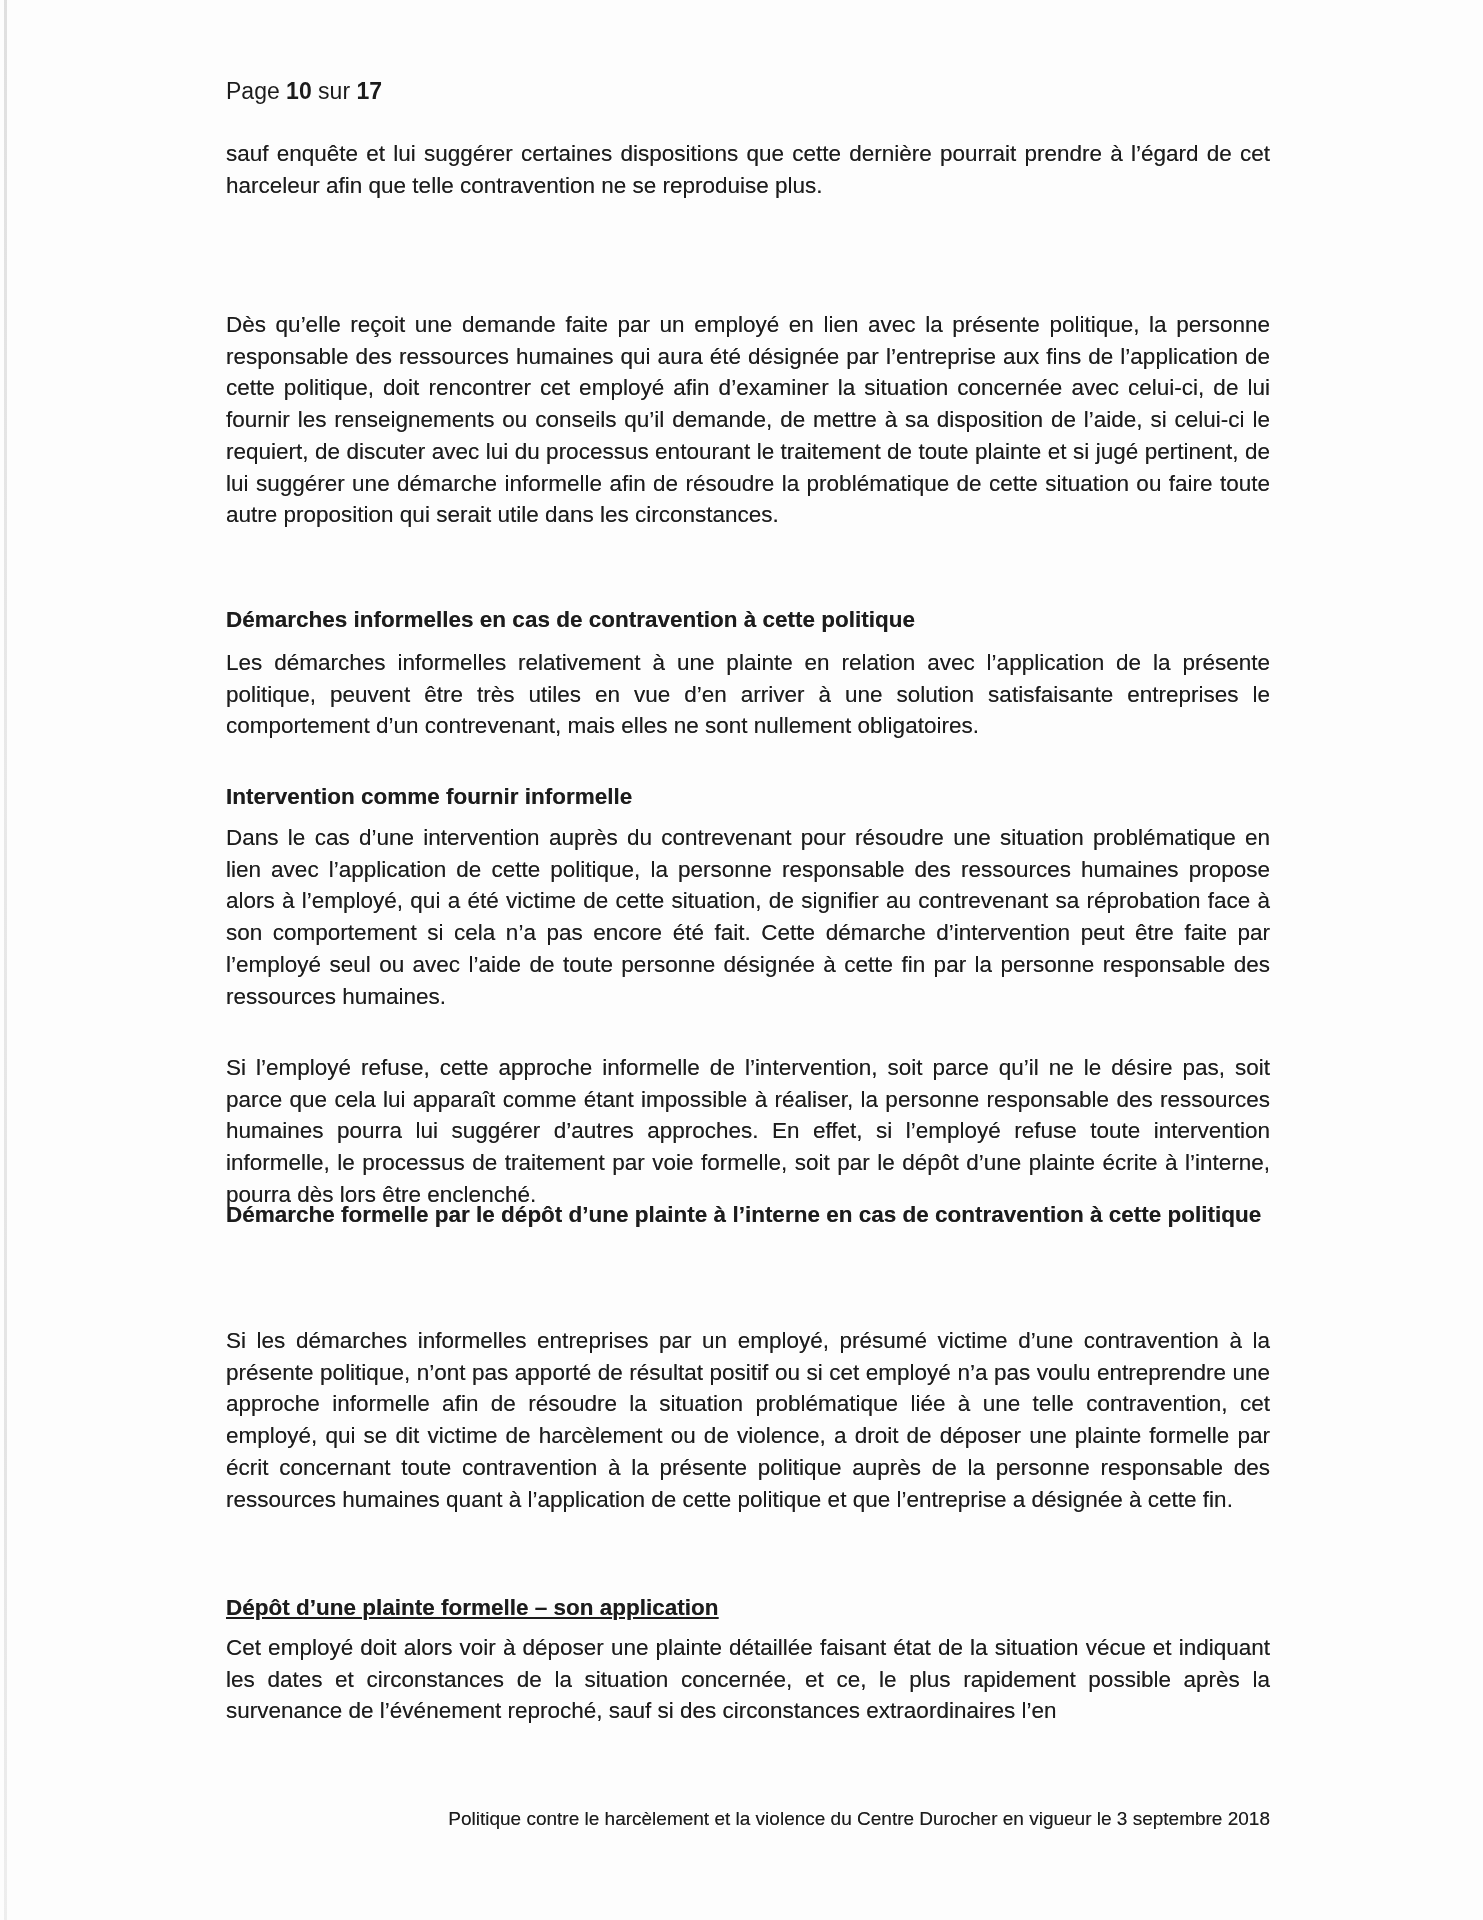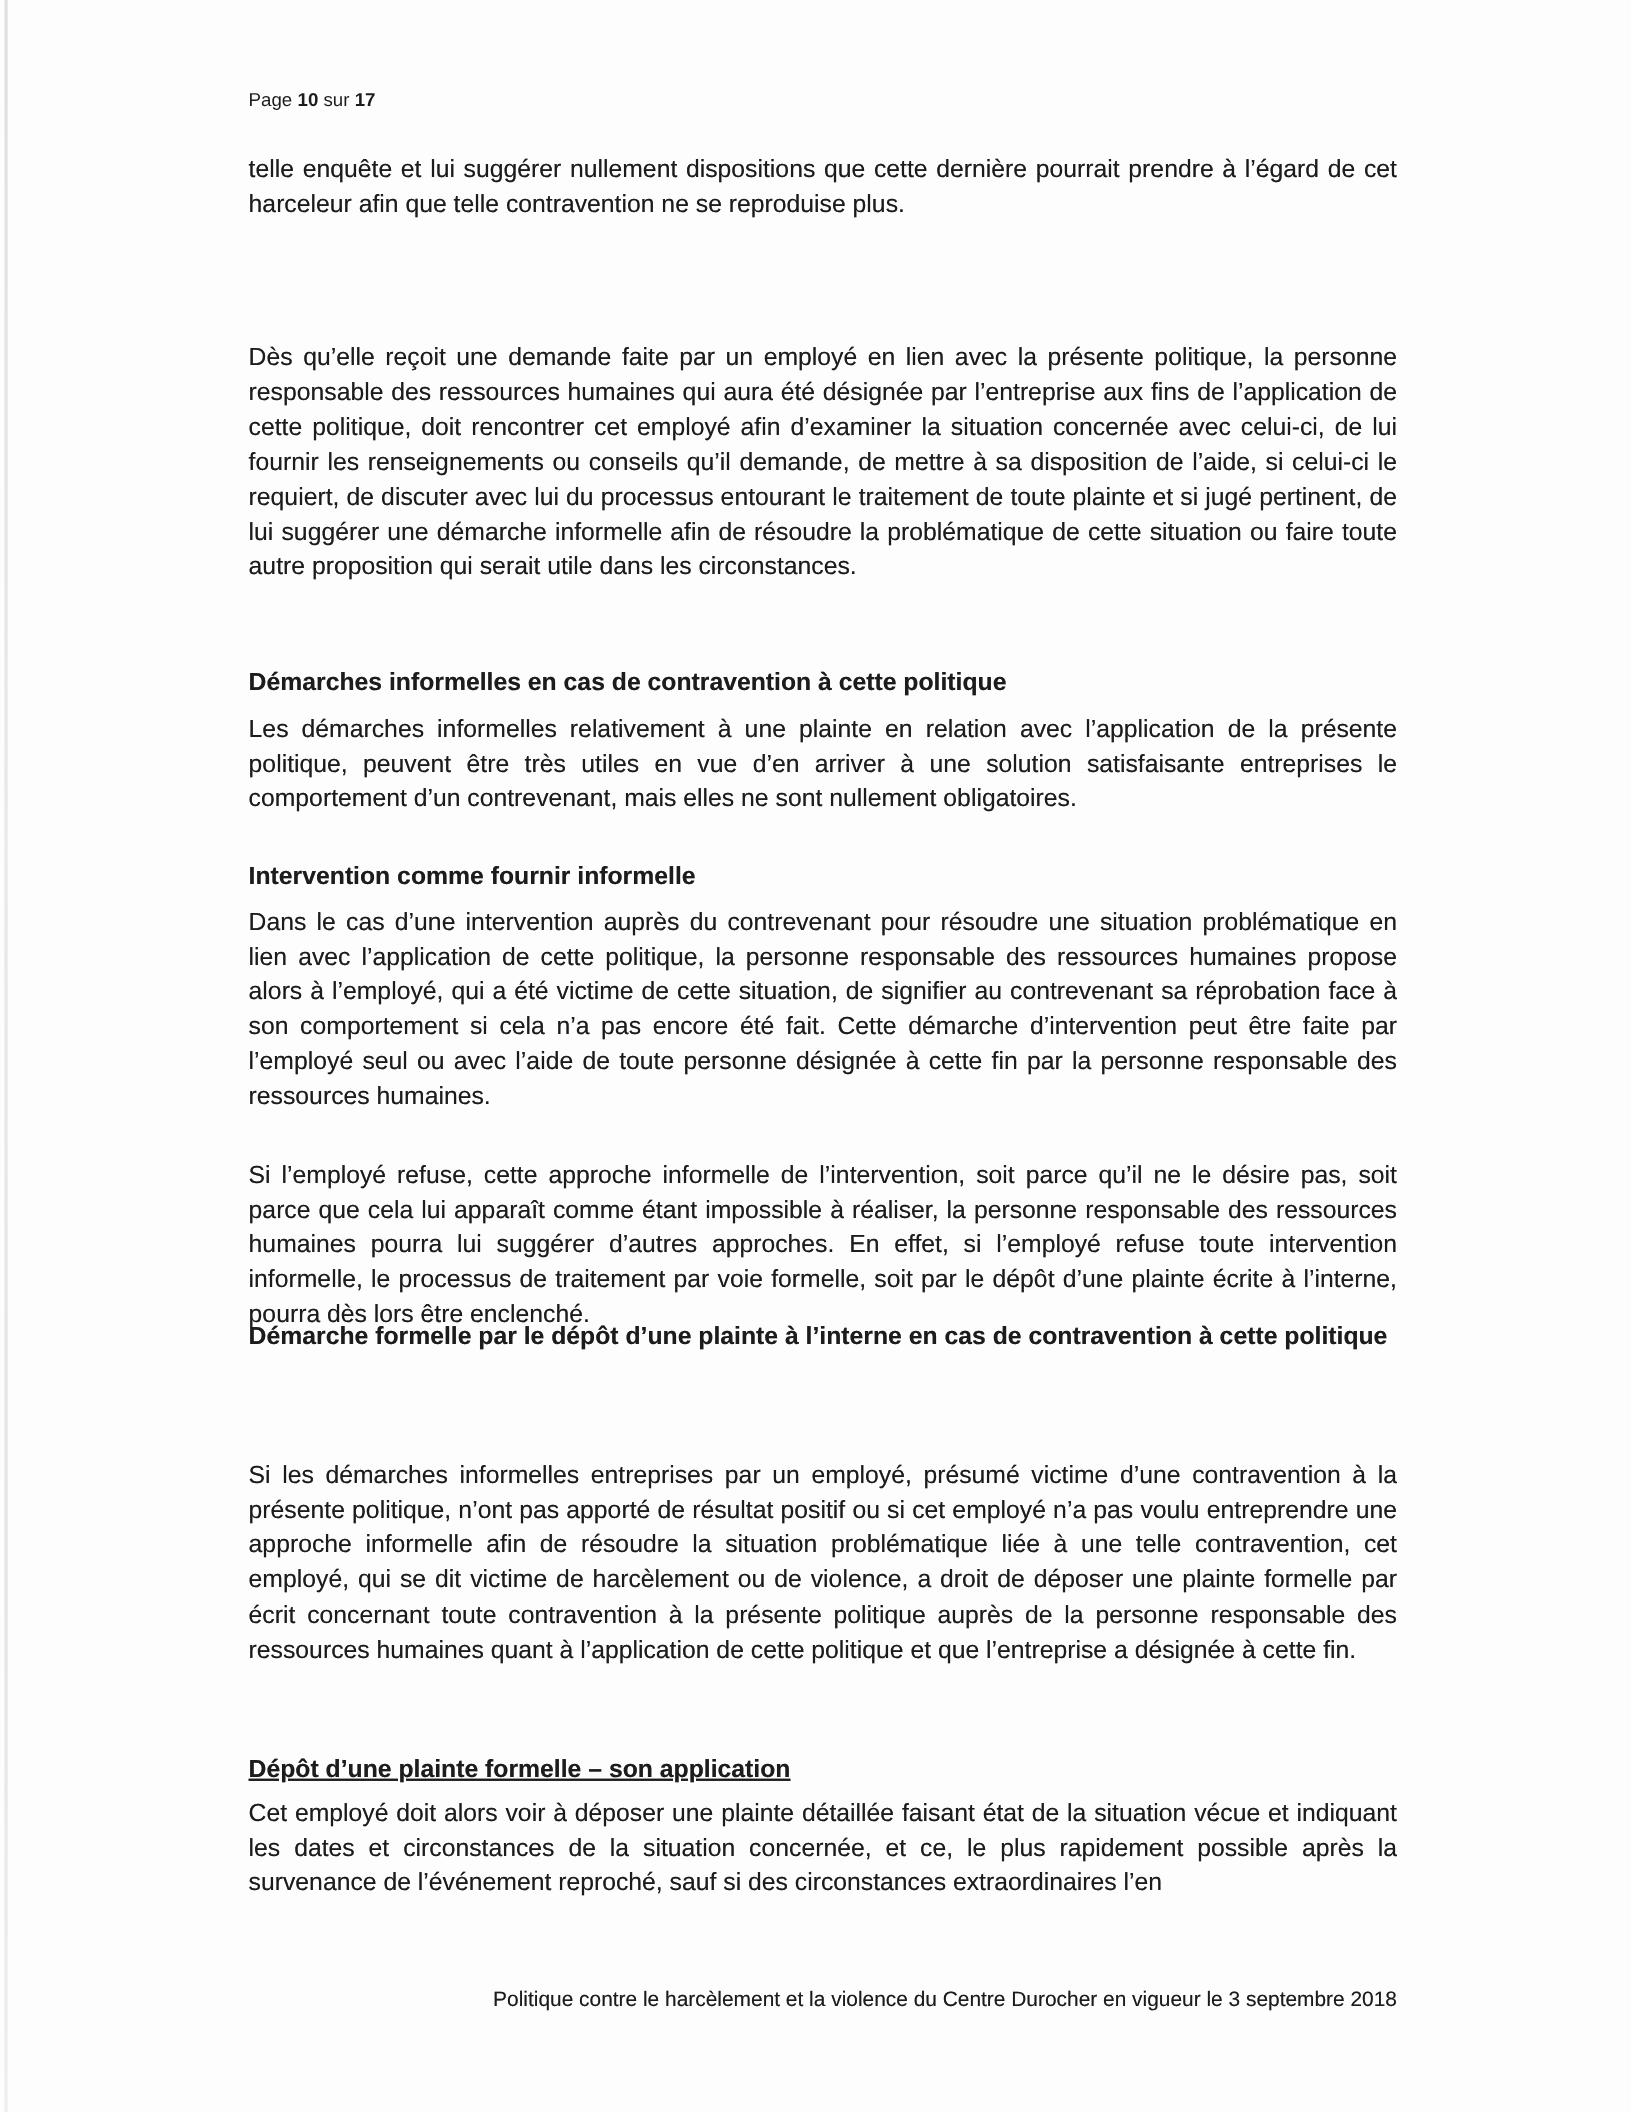--- a/index.html
+++ b/index.html
@@ -33,21 +33,21 @@
     top: 0;
     height: 100%;
   }
   .blk {
     position: absolute;
     left: 0;
     width: 100%;
   }
   .pageheader {
     top: 76px;
-    font-size: 17px;
+    font-size: 23px;
     line-height: 30px;
     text-align: left;
     white-space: nowrap;
   }
   .pageheader b { font-weight: 700; }
   p.body, h2.head {
     margin: 0;
     font-size: 22.5px;
     line-height: 31.7px;
     text-align: justify;
@@ -78,21 +78,21 @@
 </head>
 <body>
 
 <div class="scan-page">
   <div class="scan-edge"></div>
 
   <div class="content">
 
     <div class="blk pageheader"><span>Page</span> <b>10</b> <span>sur</span> <b>17</b></div>
 
-    <p class="blk body p-intro">telle enquête et lui suggérer nullement dispositions que cette dernière pourrait prendre à l’égard de cet harceleur afin que telle contravention ne se reproduise plus.</p>
+    <p class="blk body p-intro">sauf enquête et lui suggérer certaines dispositions que cette dernière pourrait prendre à l’égard de cet harceleur afin que telle contravention ne se reproduise plus.</p>
 
     <p class="blk body p-recep">Dès qu’elle reçoit une demande faite par un employé en lien avec la présente politique, la personne responsable des ressources humaines qui aura été désignée par l’entreprise aux fins de l’application de cette politique, doit rencontrer cet employé afin d’examiner la situation concernée avec celui-ci, de lui fournir les renseignements ou conseils qu’il demande, de mettre à sa disposition de l’aide, si celui-ci le requiert, de discuter avec lui du processus entourant le traitement de toute plainte et si jugé pertinent, de lui suggérer une démarche informelle afin de résoudre la problématique de cette situation ou faire toute autre proposition qui serait utile dans les circonstances.</p>
 
     <h2 class="blk head h-dem">Démarches informelles en cas de contravention à cette politique</h2>
     <p class="blk body p-dem">Les démarches informelles relativement à une plainte en relation avec l’application de la présente politique, peuvent être très utiles en vue d’en arriver à une solution satisfaisante entreprises le comportement d’un contrevenant, mais elles ne sont nullement obligatoires.</p>
 
     <h2 class="blk head h-interv">Intervention comme fournir informelle</h2>
     <p class="blk body p-interv1">Dans le cas d’une intervention auprès du contrevenant pour résoudre une situation problématique en lien avec l’application de cette politique, la personne responsable des ressources humaines propose alors à l’employé, qui a été victime de cette situation, de signifier au contrevenant sa réprobation face à son comportement si cela n’a pas encore été fait. Cette démarche d’intervention peut être faite par l’employé seul ou avec l’aide de toute personne désignée à cette fin par la personne responsable des ressources humaines.</p>
     <p class="blk body p-interv2">Si l’employé refuse, cette approche informelle de l’intervention, soit parce qu’il ne le désire pas, soit parce que cela lui apparaît comme étant impossible à réaliser, la personne responsable des ressources humaines pourra lui suggérer d’autres approches. En effet, si l’employé refuse toute intervention informelle, le processus de traitement par voie formelle, soit par le dépôt d’une plainte écrite à l’interne, pourra dès lors être enclenché.</p>
 

